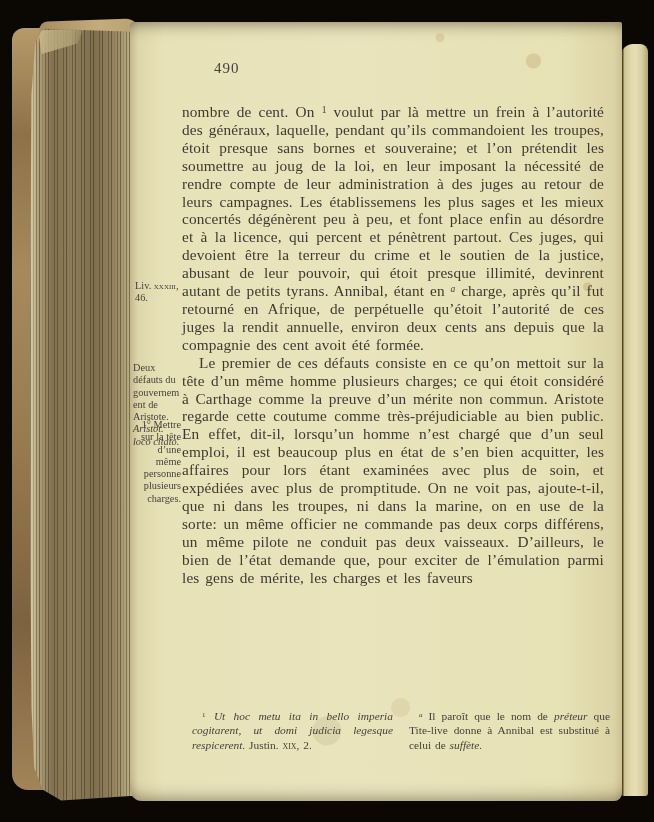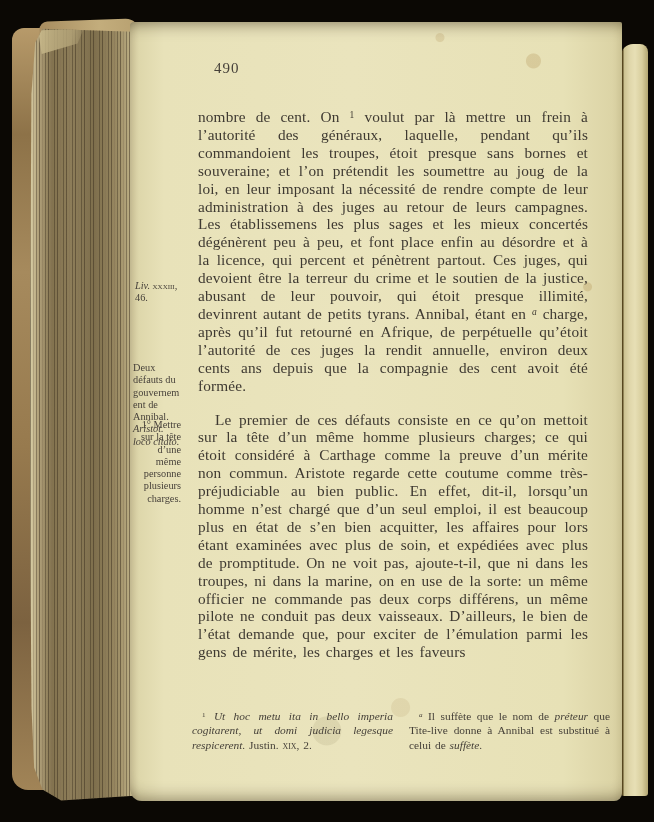--- a/index.html
+++ b/index.html
@@ -72,21 +72,21 @@
   .pageno{
     position:absolute;left:32px;top:-4px;font-size:15px;letter-spacing:1px;color:#46413a;
   }
   .running-title{
     display:block;text-align:center;padding-top:6px;
     font-size:12px;letter-spacing:4.5px;word-spacing:6px;color:#45403a;font-weight:bold;
   }
   
   .body-copy{margin-top:11px;}
   .para{
-    margin:16px;text-align:justify;
+    margin:0;text-align:justify;
     font-size:15.3px;line-height:17.9px;
     word-spacing:1.8px;letter-spacing:.15px;color:var(--ink);
   }
   .para.indent{text-indent:17px;}
   sup{font-size:.62em;line-height:0;vertical-align:.45em;}
   
   .margin-note{
     position:absolute;left:3px;width:48px;
     font-size:10.3px;line-height:12.3px;color:#47413a;
     hyphens:auto;-webkit-hyphens:auto;overflow-wrap:break-word;
@@ -119,23 +119,23 @@
     <div class="text-block">
       <div class="page-header">
         <span class="pageno">490</span>
       </div>
       <div class="body-copy">
         <p class="para"><span>nombre de cent. On </span><sup>1</sup><span> voulut par là mettre un frein à l’autorité des généraux, laquelle, pendant qu’ils commandoient les troupes, étoit presque sans bornes et souveraine; et l’on prétendit les soumettre au joug de la loi, en leur imposant la nécessité de rendre compte de leur administration à des juges au retour de leurs campagnes. Les établissemens les plus sages et les mieux concertés dégénèrent peu à peu, et font place enfin au désordre et à la licence, qui percent et pénètrent partout. Ces juges, qui devoient être la terreur du crime et le soutien de la justice, abusant de leur pouvoir, qui étoit presque illimité, devinrent autant de petits tyrans. Annibal, étant en </span><sup style="font-style: italic;">a</sup><span> charge, après qu’il fut retourné en Afrique, de perpétuelle qu’étoit l’autorité de ces juges la rendit annuelle, environ deux cents ans depuis que la compagnie des cent avoit été formée.</span></p>
         <p class="para indent"><span>Le premier de ces défauts consiste en ce qu’on mettoit sur la tête d’un même homme plusieurs charges; ce qui étoit considéré à Carthage comme la preuve d’un mérite non commun. Aristote regarde cette coutume comme très-préjudiciable au bien public. En effet, dit-il, lorsqu’un homme n’est chargé que d’un seul emploi, il est beaucoup plus en état de s’en bien acquitter, les affaires pour lors étant examinées avec plus de soin, et expédiées avec plus de promptitude. On ne voit pas, ajoute-t-il, que ni dans les troupes, ni dans la marine, on en use de la sorte: un même officier ne commande pas deux corps différens, un même pilote ne conduit pas deux vaisseaux. D’ailleurs, le bien de l’état demande que, pour exciter de l’émulation parmi les gens de mérite, les charges et les faveurs</span></p>
       </div>
     </div>
 
-    <div class="margin-note note-1"><span style="font-style: italic;">Liv.</span><span> </span><span style="font-variant: small-caps;">xxxiii</span><span>, 46.</span></div>
-    <div class="margin-note note-2"><span>Deux défauts du gouvernement de Annibal. </span><span style="font-style: italic;">Aristot. loco citato.</span></div>
+    <div class="margin-note note-1"><span style="">Liv.</span><span> </span><span style="font-variant: small-caps;">xxxiii</span><span>, 46.</span></div>
+    <div class="margin-note note-2"><span>Deux défauts du gouvernement de Aristote. </span><span style="font-style: italic;">Aristot. loco citato.</span></div>
     <div class="margin-note note-3"><span>1° Mettre sur la tête d’une même personne plusieurs charges.</span></div>
 
     <div class="footnotes">
       <p class="footnote"><sup>1</sup><span> </span><span style="font-style: italic;">Ut hoc metu ita in bello imperia cogitarent, ut domi judicia legesque respicerent.</span><span> Justin. </span><span style="font-variant: small-caps;">xix</span><span>, 2.</span></p>
-      <p class="footnote"><sup style="font-style: italic;">a</sup><span> Il suffète que le nom de </span><span style="font-style: italic;">préteur</span><span> que Tite-live donne à Annibal est substitué à celui de </span><span style="font-style: italic;">suffète</span><span>.</span></p>
+      <p class="footnote"><sup style="font-style: italic;">a</sup><span> Il paroît que le nom de </span><span style="font-style: italic;">préteur</span><span> que Tite-live donne à Annibal est substitué à celui de </span><span style="font-style: italic;">suffète</span><span>.</span></p>
     </div>
 
   </div>
 </div>
 
 </body></html>

